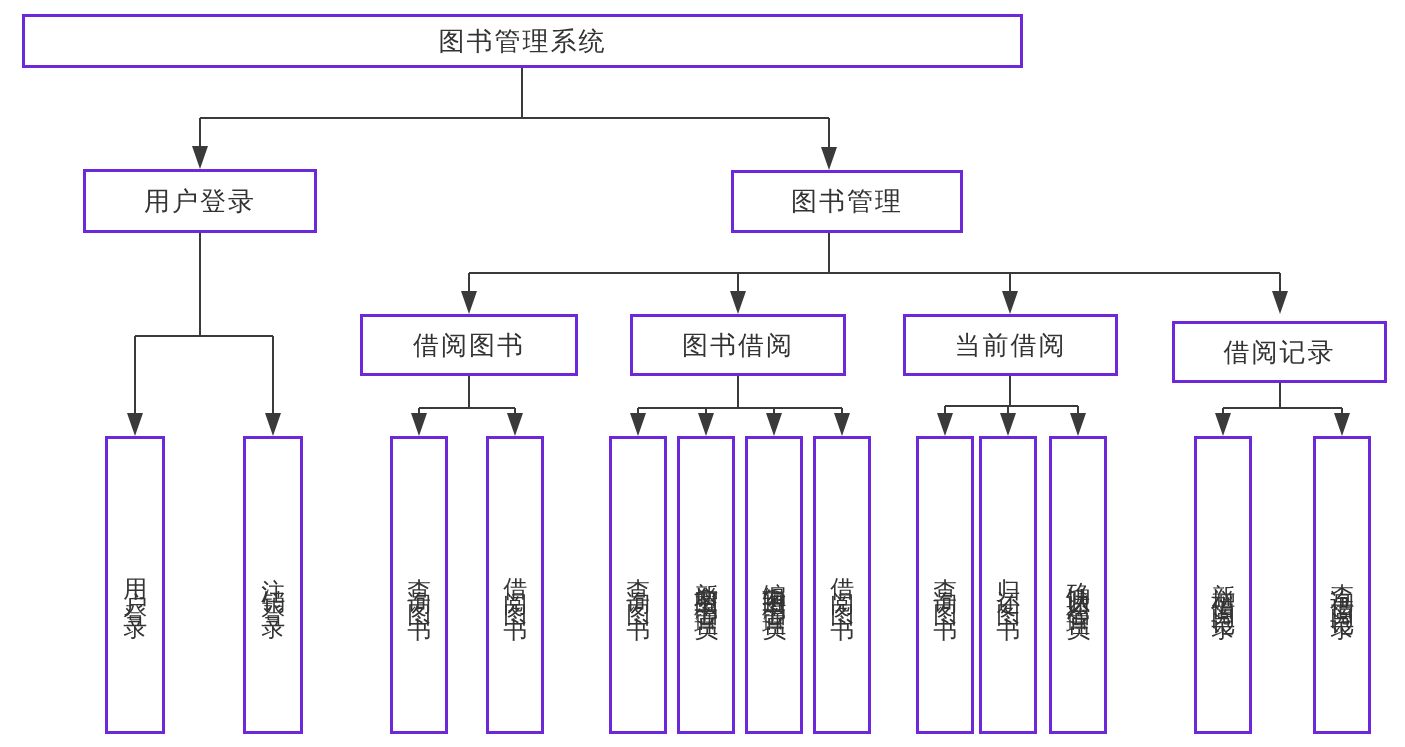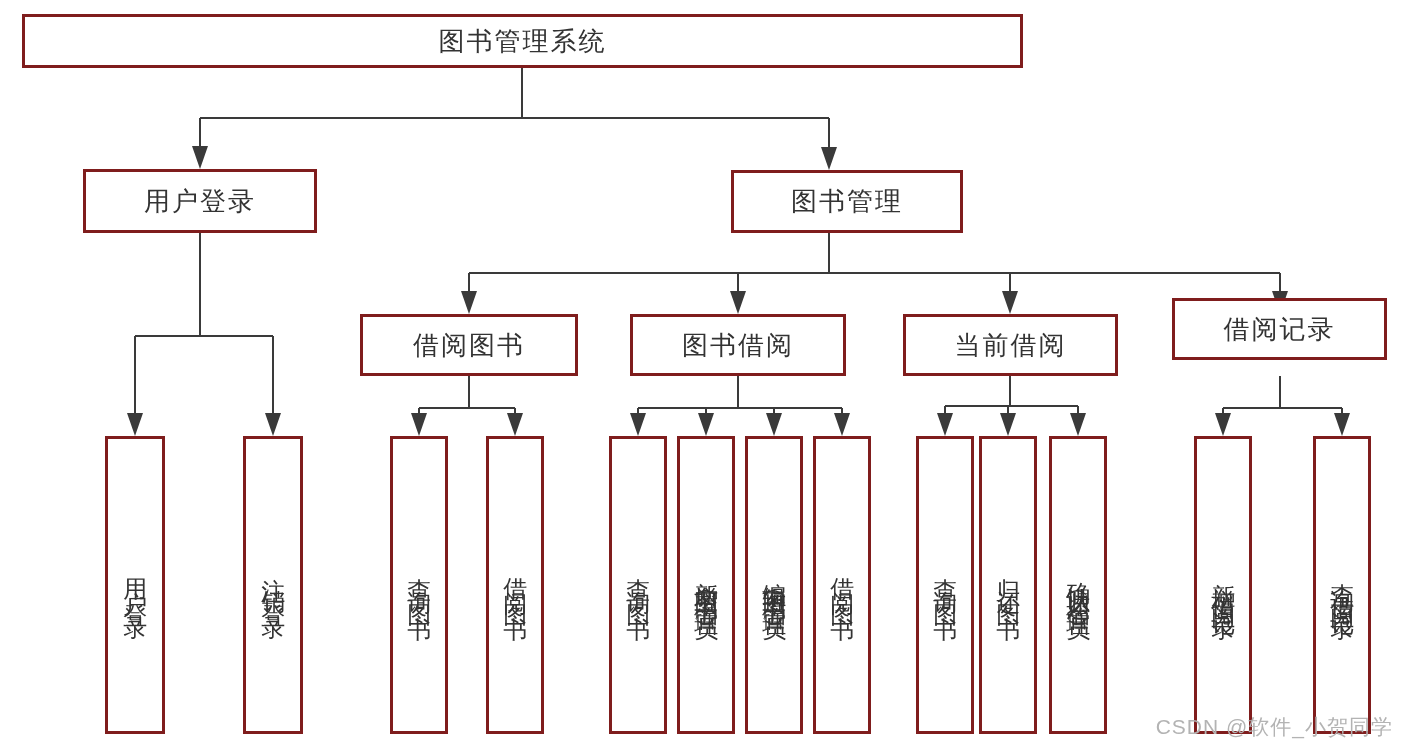--- a/index.html
+++ b/index.html
@@ -14,21 +14,21 @@
   #connector-layer {
     position: absolute;
     left: 0; top: 0;
     width: 1405px; height: 747px;
     pointer-events: none;
   }
   .node {
     position: absolute;
     box-sizing: border-box;
     background: #ffffff;
-    border: 3px solid #7f1d1d;
+    border: 3px solid #6d28d9;
     display: flex;
     align-items: center;
     justify-content: center;
     color: #333333;
   }
   .hnode { font-size: 26px; letter-spacing: 2px; white-space: nowrap; }
   .vnode span {
     writing-mode: vertical-lr;
     text-orientation: mixed;
     font-size: 24px;
@@ -41,21 +41,21 @@
   .vnode.sp-mid  span { letter-spacing: 7px; }
   
   #n-root        { left: 22px;   top: 14px;  width: 1001px; height: 54px; }
   
   #n-user-login  { left: 83px;   top: 169px; width: 234px;  height: 64px; }
   #n-book-mgmt   { left: 731px;  top: 170px; width: 232px;  height: 63px; }
   
   #n-new-book    { left: 360px;  top: 314px; width: 218px;  height: 62px; }
   #n-book-borrow { left: 630px;  top: 314px; width: 216px;  height: 62px; }
   #n-current     { left: 903px;  top: 314px; width: 215px;  height: 62px; justify-content: center; }
-  #n-records     { left: 1172px; top: 298px; width: 215px;  height: 62px; font-family: Liberation Serif, serif; }
+  #n-records     { left: 1172px; top: 321px; width: 215px;  height: 62px; font-family: Liberation Serif, serif; }
   
   .vnode { top: 436px; height: 298px; width: 58px; }
   #l-user-login  { left: 105px; width: 60px; }
   #l-logout      { left: 243px; width: 60px; }
   #l-qb-rec      { left: 390px; }
   #l-bb-rec      { left: 486px; }
   #l-qb-bor      { left: 609px; }
   #l-add-book    { left: 677px; }
   #l-edit-book   { left: 745px; }
   #l-bb-bor      { left: 813px; }
@@ -180,15 +180,14 @@
     <span>确认归还（管理员）</span>
   </div>
 
   <div class="node vnode sp-mid" id="l-add-rec">
     <span>新增借阅记录</span>
   </div>
   <div class="node vnode sp-mid" id="l-query-rec">
     <span>查询借阅记录</span>
   </div>
 
-  <div id="watermark">CSDN @软件_小贺同学</div>
 
 </div>
 
 </body></html>

